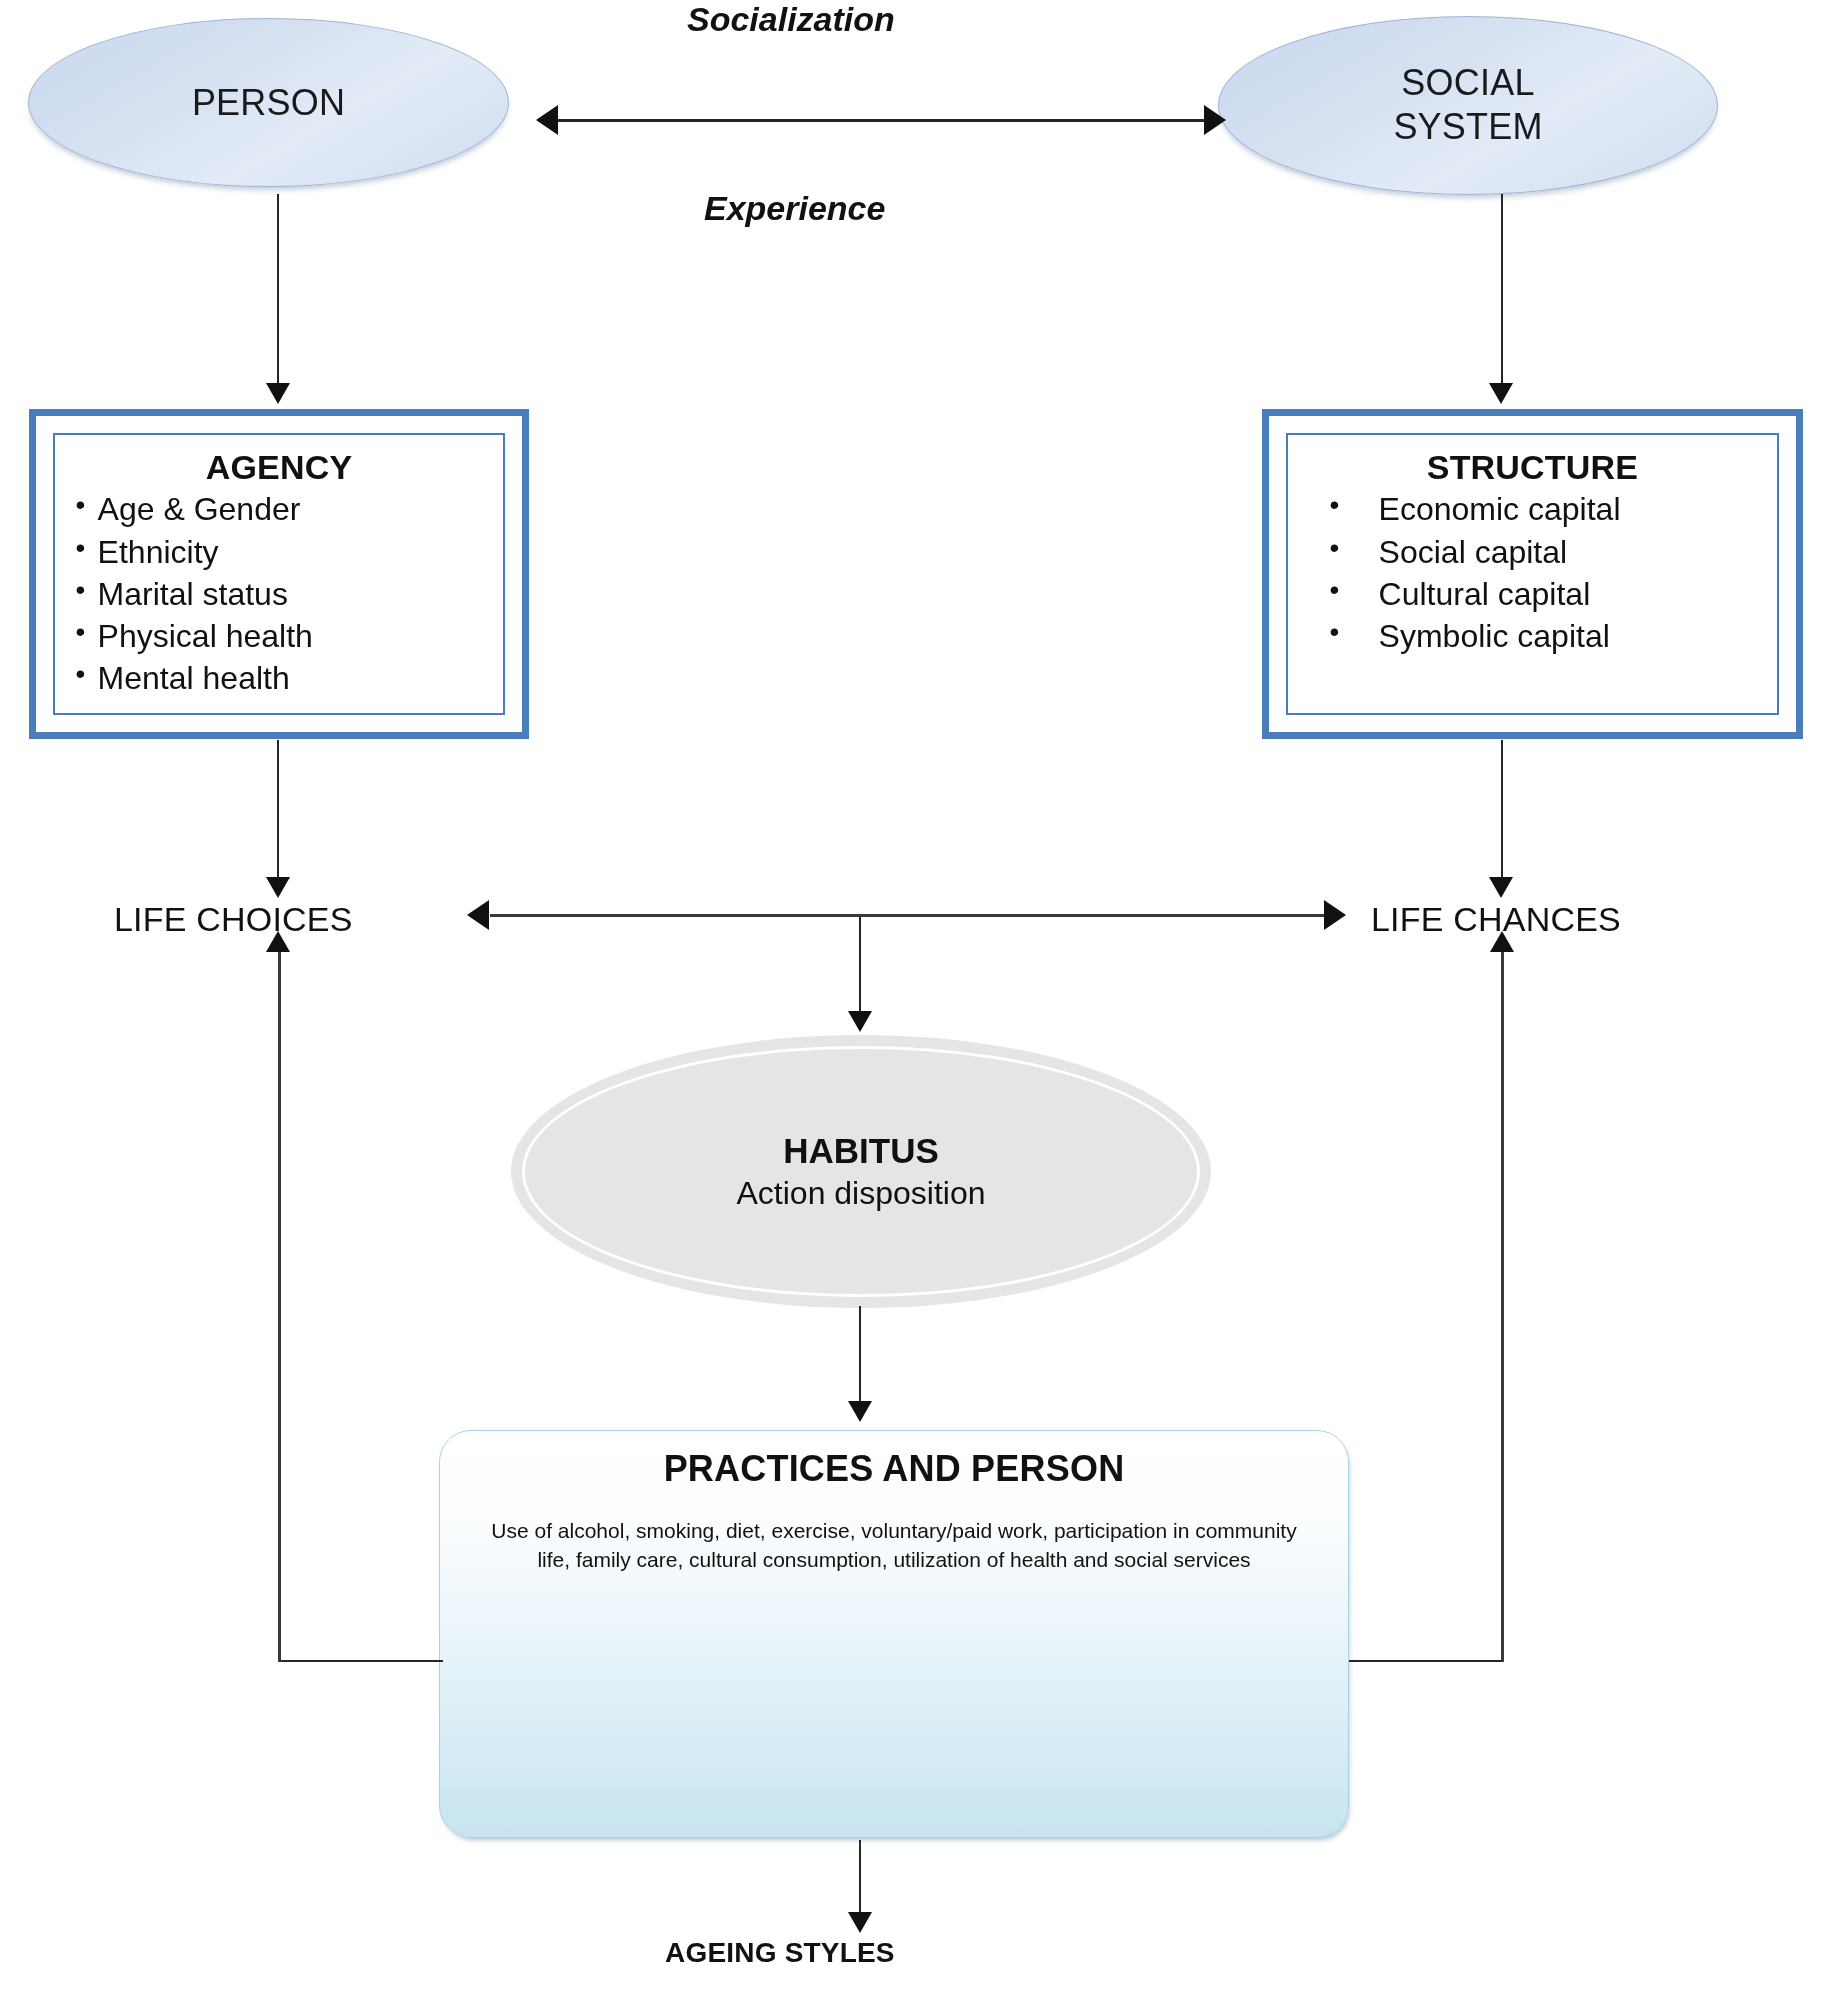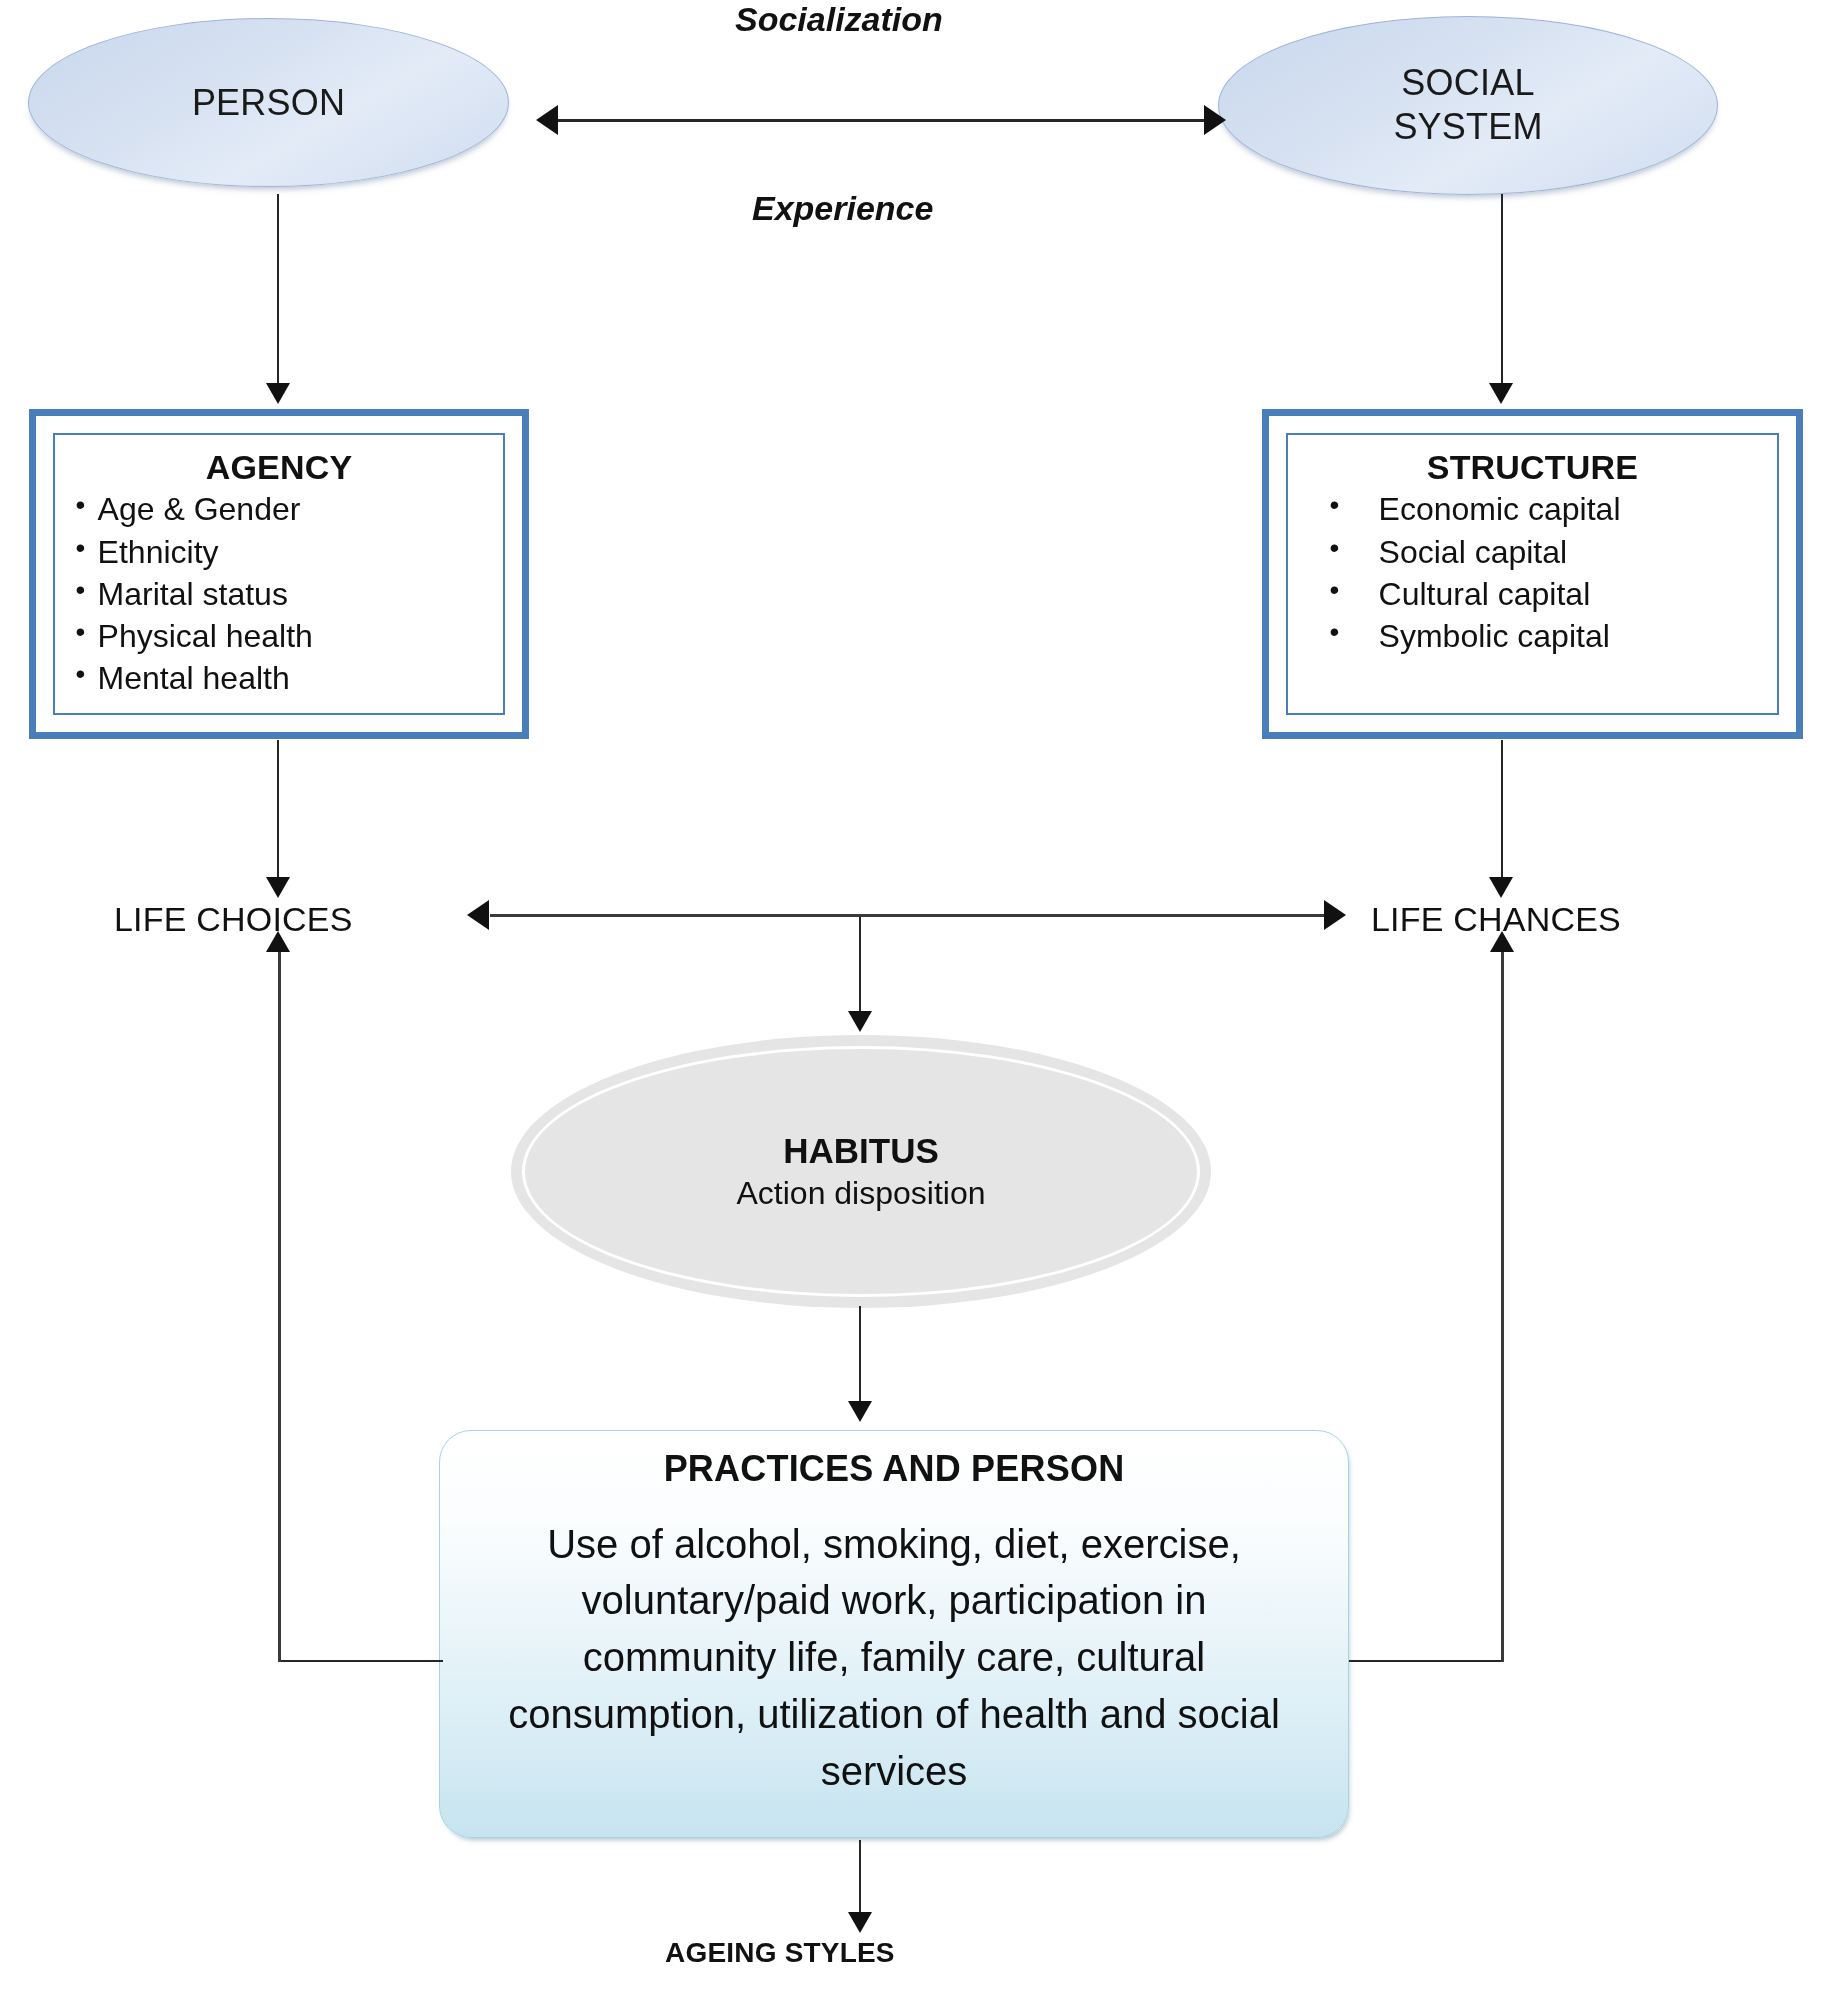--- a/index.html
+++ b/index.html
@@ -43,21 +43,20 @@
   
   .plain-label{
     position:absolute;
     white-space:nowrap;
     color:#111111;
   }
   .italic-bold{
     font-style:italic;
     font-weight:bold;
     font-size:34px;
-    margin-left:48px;
   }
   .caps-bold{
     font-weight:bold;
     font-size:28px;
     letter-spacing:0.2px;
   }
   .caps-plain{
     font-weight:400;
     font-size:34px;
     letter-spacing:0.2px;
@@ -161,21 +160,21 @@
     text-align:center;
   }
   .practices-title{
     font-weight:bold;
     font-size:36px;
     letter-spacing:0.2px;
     color:#111;
     margin-bottom:26px;
   }
   .practices-body{
-    font-size:40px;
+    font-size:21px;
     line-height:1.42;
     color:#111;
   }
 
   
   .vline{position:absolute;background:#262626;width:2.4px;}
   .hline{position:absolute;background:#262626;height:2.4px;}
   .vline.thick{width:3.4px;background:#3a3a3a;}
   .hline.thick{height:3.4px;background:#3a3a3a;}
 

